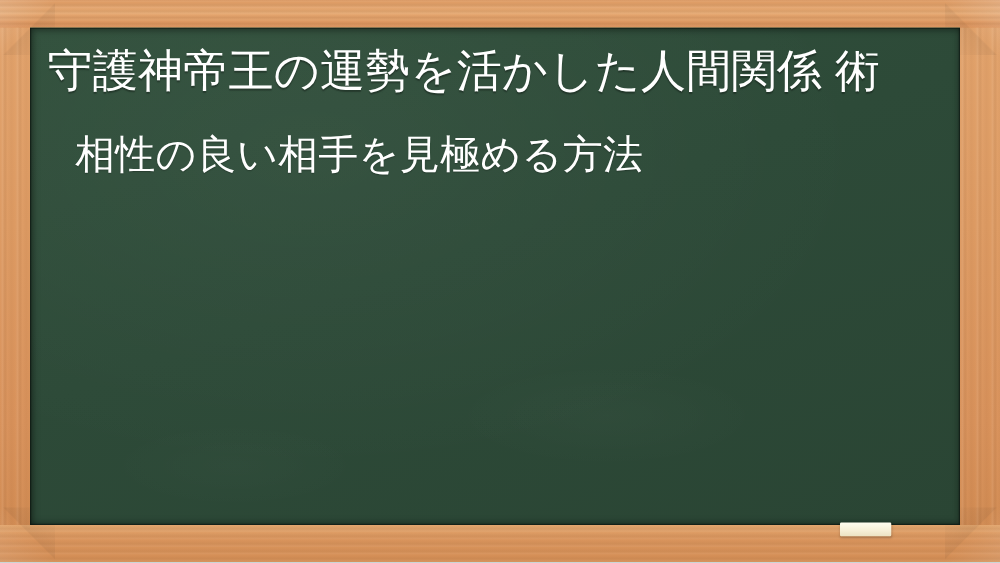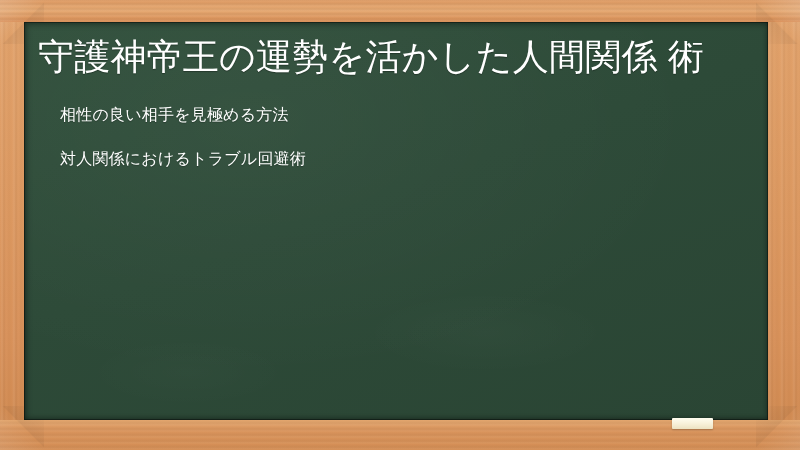--- a/index.html
+++ b/index.html
@@ -125,21 +125,21 @@
     text-shadow: 0 1px 1px rgba(0,0,0,0.30);
     max-width: 710px;
   }
   .bullet-list {
     list-style: none;
     margin: 26px 0 0 0;
     padding: 0 0 0 24px;
   }
   .bullet-list li {
     color: #ffffff;
-    font-size: 16px;
+    font-size: 32px;
     line-height: 1.00;
     font-weight: 400;
     margin: 0 0 28px 0;
     letter-spacing: 0.2px;
     text-shadow: 0 1px 1px rgba(0,0,0,0.25);
   }
   .bullet-list li:last-child { margin-bottom: 0; }
 
   
   .chalk-stick {
@@ -171,21 +171,20 @@
 
     <div class="board-content">
 
       <h1 class="title">
         <span>守護神帝王の運勢を活かした人間関係</span>
         <span>術</span>
       </h1>
 
       <ul class="bullet-list">
         <li>相性の良い相手を見極める方法</li>
-        <li>対人関係におけるトラブル回避術</li>
       </ul>
 
     </div>
   </div>
 
   <div class="chalk-stick"></div>
 
 </div>
 
 </body></html>

